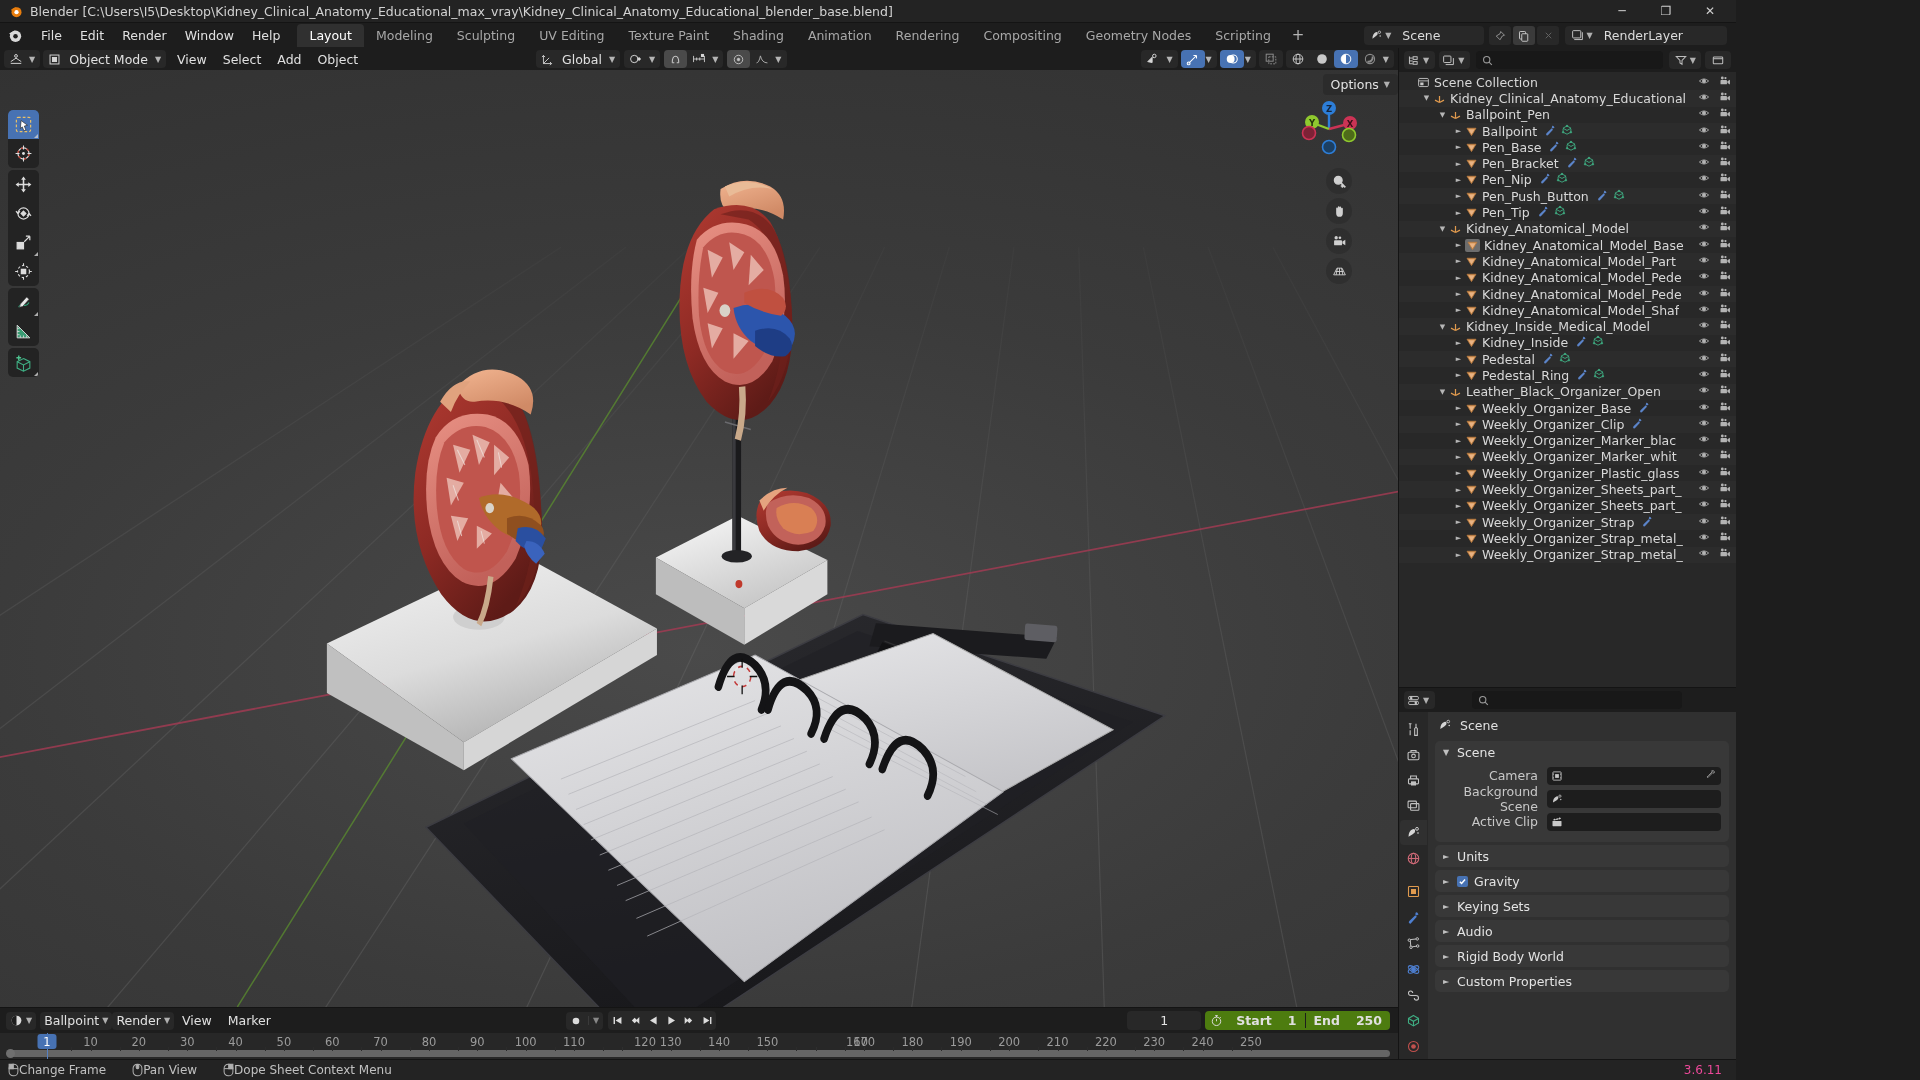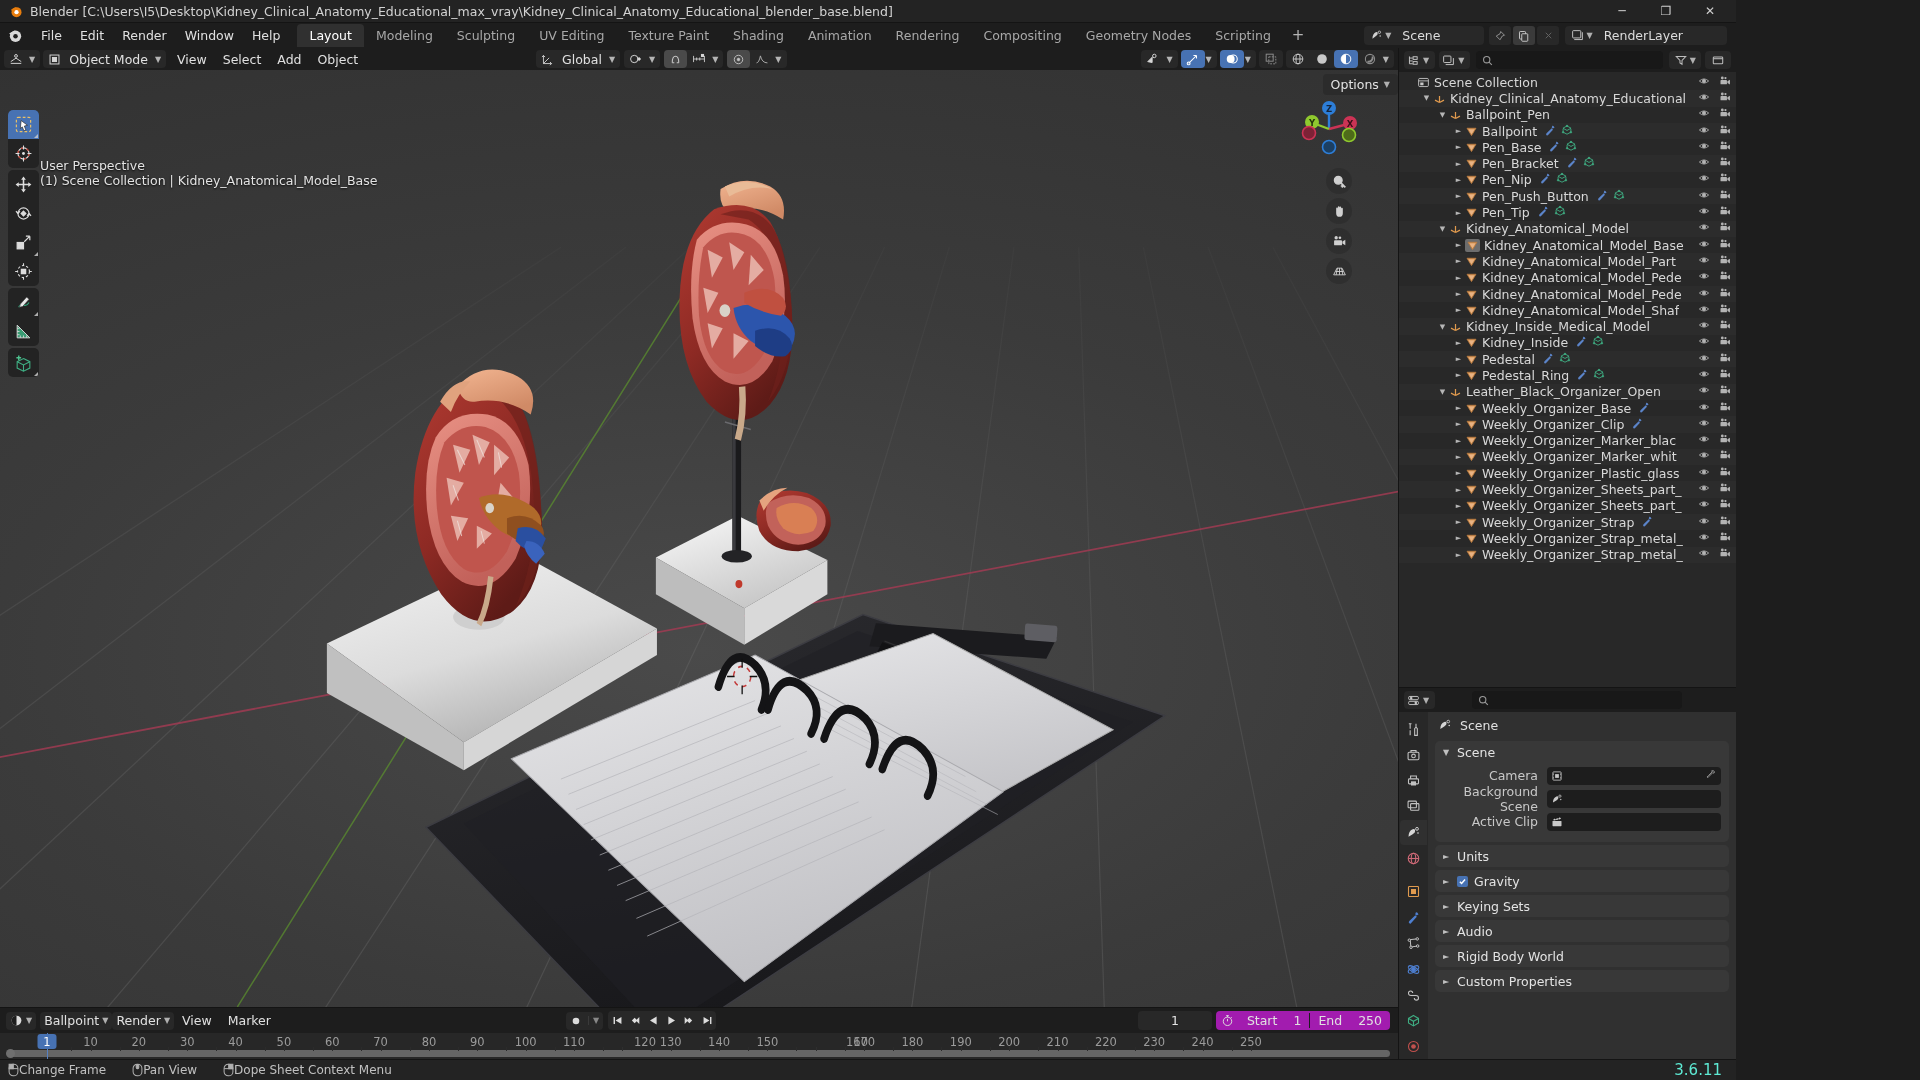--- a/index.html
+++ b/index.html
@@ -148,41 +148,41 @@
                padding:0 6px; flex:none; position:relative; }
   .tl-btn { display:flex; align-items:center; background:#282828; border-radius:4px; height:18px;
             padding:0 4px; font-size:12.5px; color:#e0e0e0; gap:3px; }
   .tl-menu { font-size:12.5px; color:#e0e0e0; padding:2px 8px; border-radius:3px; }
   .tl-playgrp { display:flex; align-items:center; background:#282828; border-radius:4px;
                 height:19px; overflow:hidden; }
   .tl-pbtn { width:18px; height:19px; display:flex; align-items:center; justify-content:center; }
   .tl-numfield { height:19px; background:#282828; border-radius:4px; display:flex;
                  align-items:center; justify-content:center; min-width:74px; font-size:12.5px;
                  color:#e4e4e4; }
-  .tl-range { display:flex; align-items:center; background:#a21caf; border-radius:4px; height:19px; }
+  .tl-range { display:flex; align-items:center; background:#4d7c0f; border-radius:4px; height:19px;font-weight:bold; }
   .tl-range .seg { display:flex; align-items:center; gap:16px; padding:0 8px; font-size:12.5px;
                    color:#e0e0e0; }
   .tl-ruler { flex:1; background:#272727; position:relative; overflow:hidden; }
   .tl-tick { position:absolute; top:2px; font-size:11.5px; color:#9b9b9b; transform:translateX(-50%); }
   .tl-grid { position:absolute; top:14px; bottom:8px; width:1px; background:#2e2e2e; }
   .tl-playhead { position:absolute; top:0; bottom:0; width:1px; background:#5680c2; }
   .tl-phbadge { position:absolute; top:1px; height:15px; background:#4772b3; color:#fff;
                 font-size:11.5px; border-radius:3px; display:flex; align-items:center;
                 justify-content:center; min-width:19px; transform:translateX(-50%); padding:0 4px;}
   .tl-scroll { position:absolute; left:8px; right:8px; bottom:2px; height:7px;
                background:#656565; border-radius:4px; }
   .tl-scroll .knob { position:absolute; left:-2px; top:-1px; width:9px; height:9px;
                      border-radius:50%; background:#6f6f6f; }
 
   
   .statusbar { height:21px; background:#232323; display:flex; align-items:center;
                padding:0 8px; gap:0; flex:none; font-size:12px; color:#c0c0c0;
                border-top:1px solid #141414; }
   .sb-item { display:flex; align-items:center; gap:0; margin-right:26px; }
-  .sb-right { margin-left:auto; color:#5eead4; font-size:15px; padding-right:6px; }
+  .sb-right { margin-left:auto; color:#ec4899; font-size:12px; padding-right:6px; }
 
   .ic { display:inline-flex; align-items:center; justify-content:center; }
 </style>
 </head>
 <body>
 
 <div class="app">
 
   <div class="titlebar">
     <span class="blender-logo ic">
@@ -634,24 +634,20 @@
 
             <path d="M705 340 Q724 328 748 334 Q772 342 770 360 Q766 378 740 380
                      Q714 380 704 364 Q698 350 705 340 Z" fill="url(#kidneyRed)"></path>
             <path d="M712 342 Q730 332 750 338 Q768 346 765 360 Q760 374 740 375
                      Q720 374 712 360 Q708 350 712 342 Z" fill="#c2625a"></path>
             <path d="M720 346 Q736 338 752 346 Q762 354 754 364 Q738 370 726 362 Q718 354 720 346 Z" fill="#d97f54"></path>
             <path d="M704 340 Q716 330 730 330 Q716 336 708 348 Z" fill="#e5a47f"></path>
           </g>
         </svg>
 
-        <div class="vp-info">
-          <div>User Perspective</div>
-          <div>(1) Scene Collection | Kidney_Anatomical_Model_Base</div>
-        </div>
 
         <div class="vp-options">
           <span>Options</span>
           <span style="font-size:8px;color:#b0b0b0;">▼</span>
         </div>
 
         <div class="vp-tools">
           <div class="tgrp">
             <div class="tbtn active">
               <svg width="19" height="19" viewBox="0 0 24 24">

